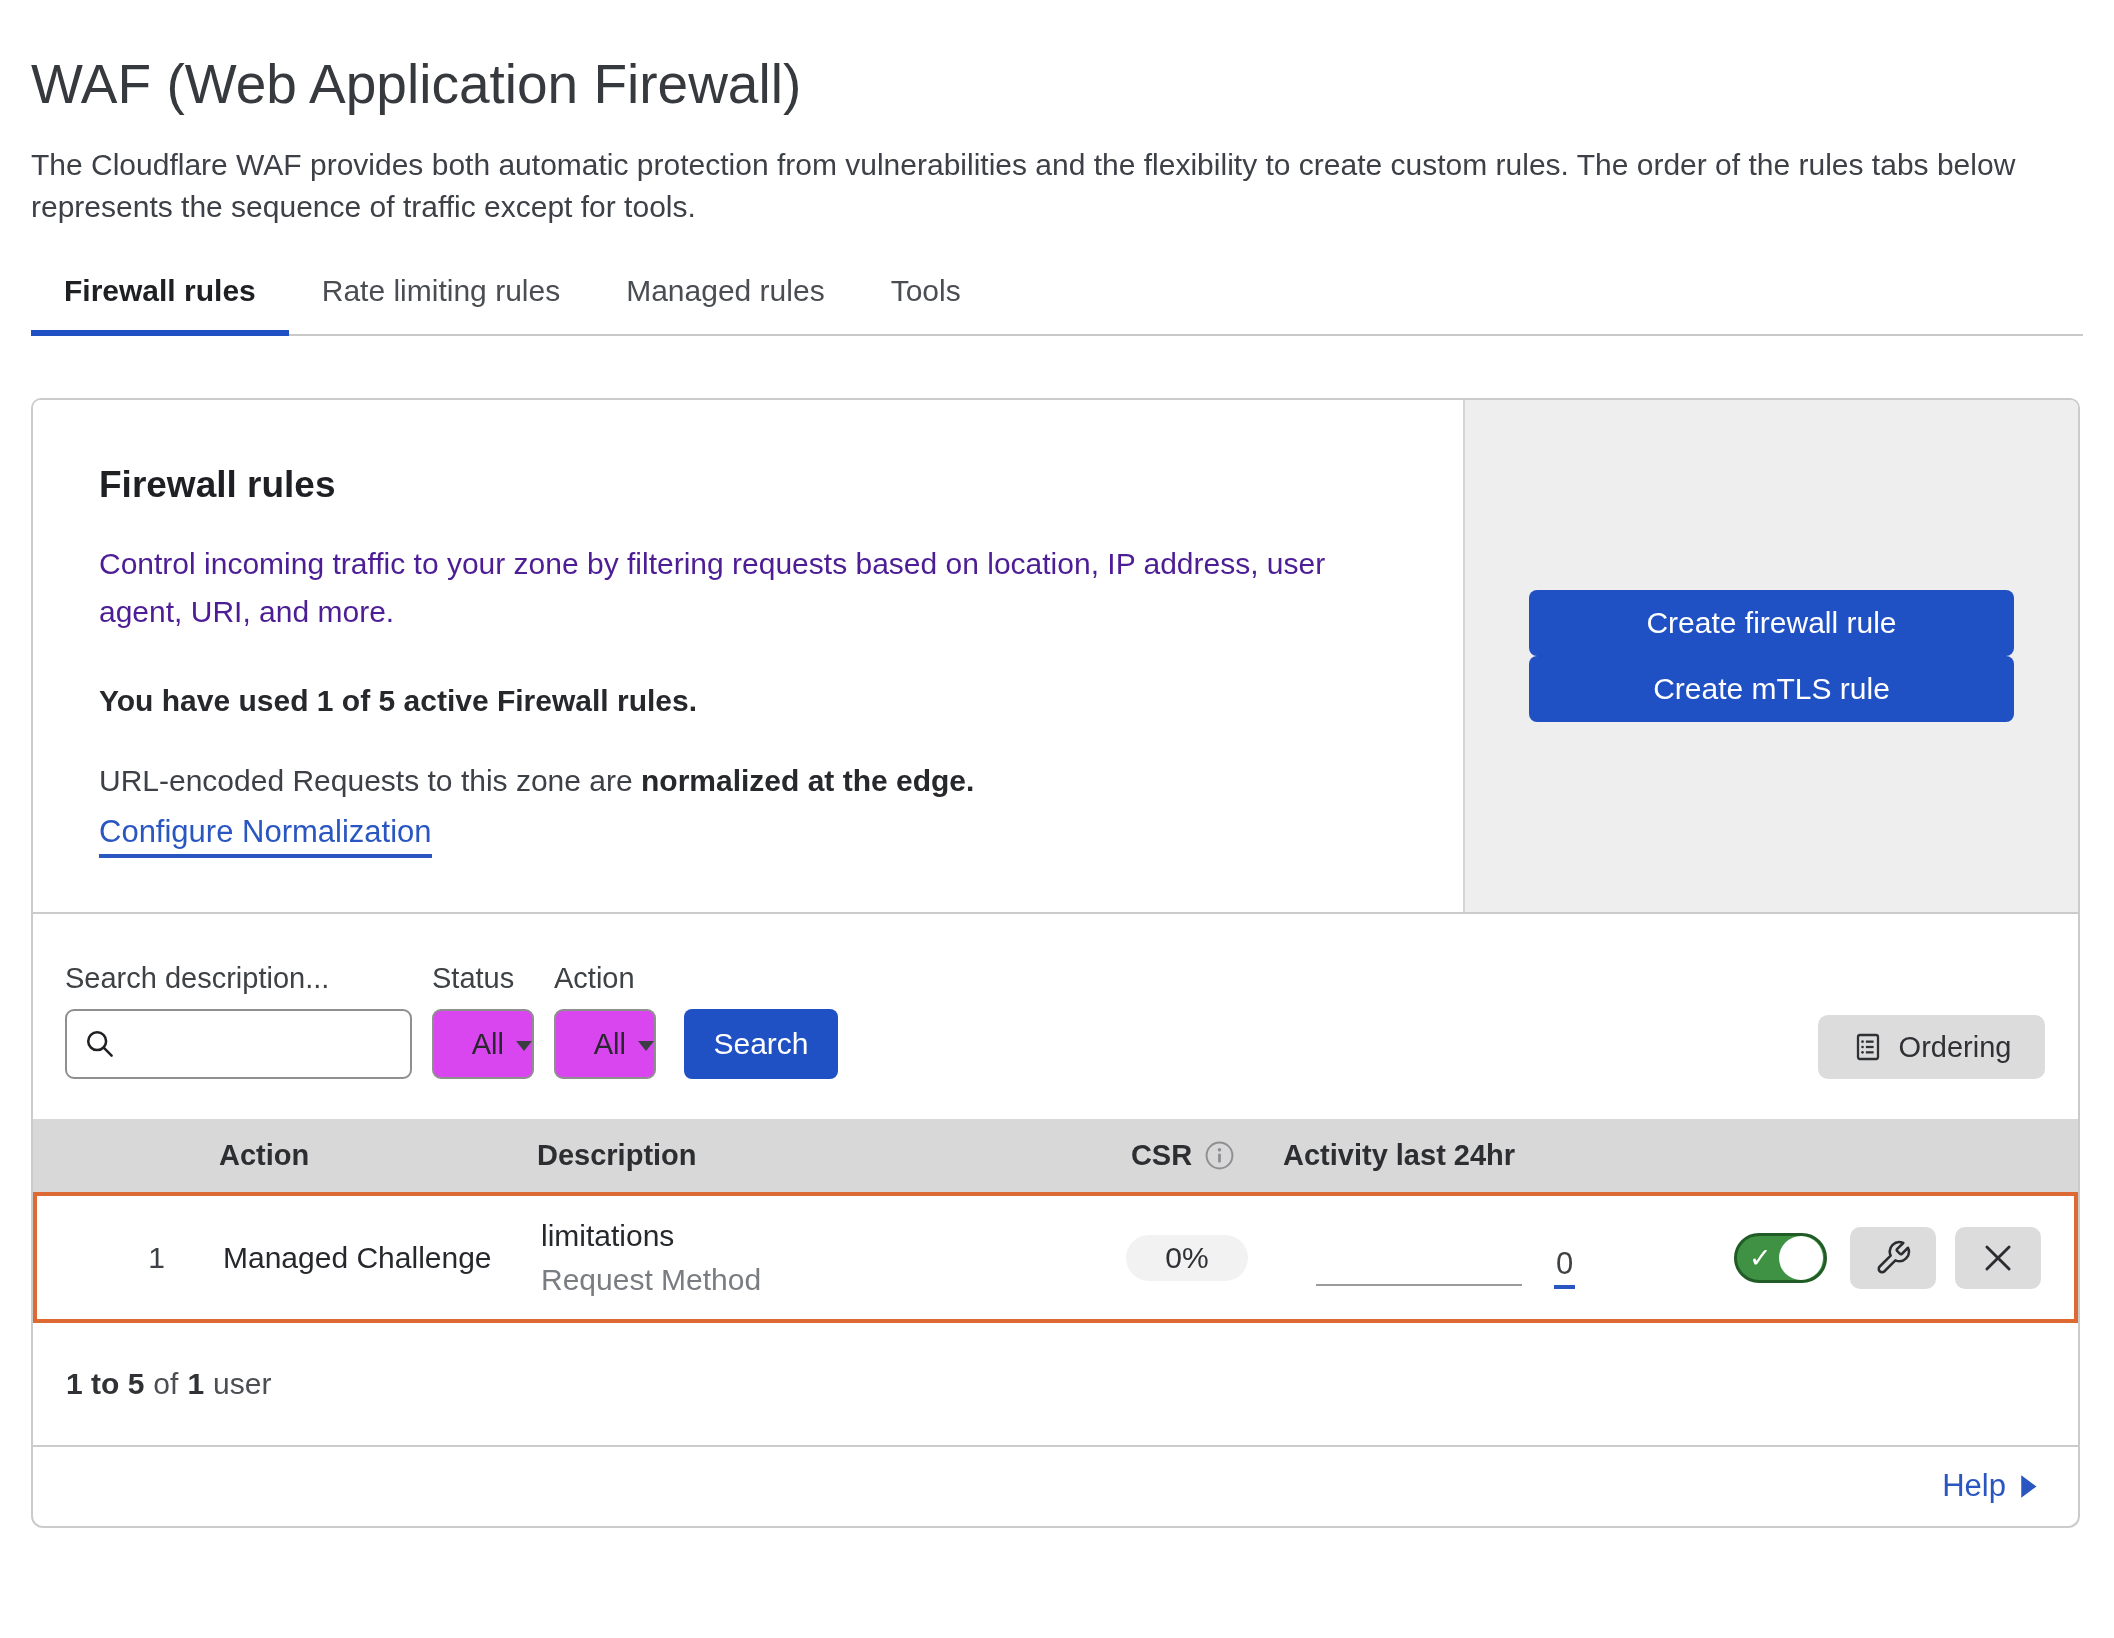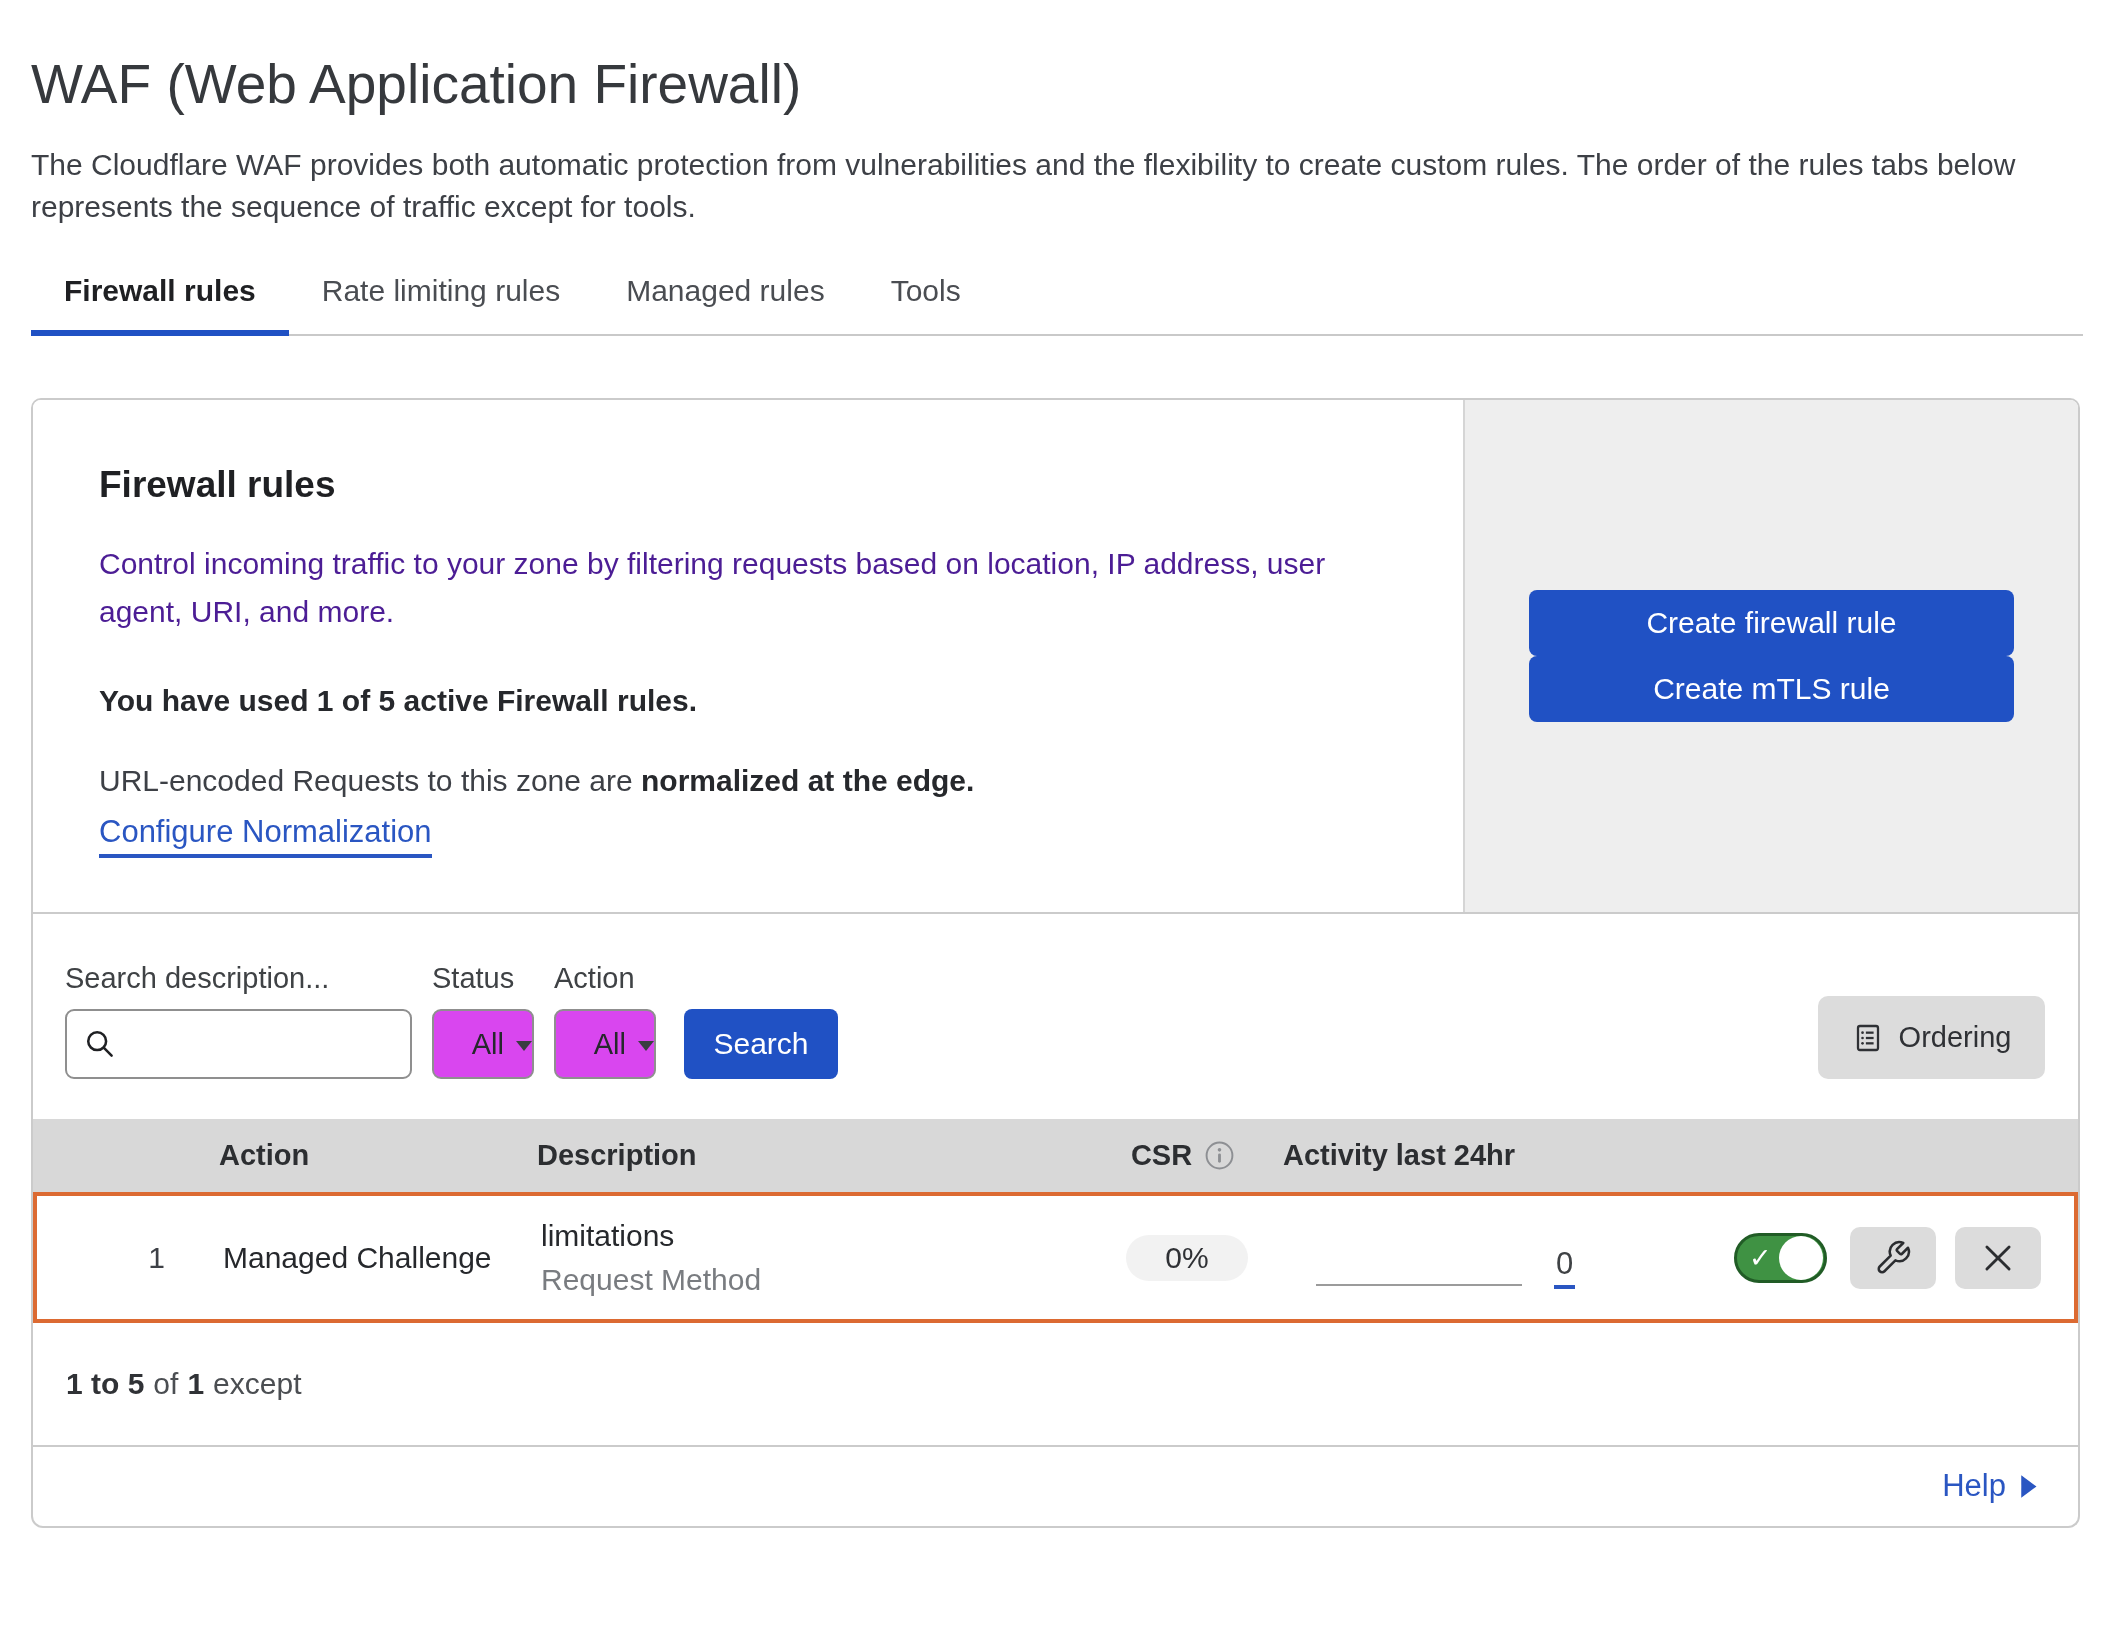--- a/index.html
+++ b/index.html
@@ -74,21 +74,21 @@
     margin-left: 12px; min-width: 0; background: transparent;
   }
   .select-box {
     width: 102px; height: 70px; border: 2px solid #8f8f8f; border-radius: 9px;
     display: flex; align-items: center; justify-content: flex-end; gap: 12px;
     font-size: 29px; color: #26282c; cursor: pointer; background: #d946ef;
   }
   .caret { width: 0; height: 0; border-left: 8px solid transparent; border-right: 8px solid transparent; border-top: 10px solid #3a3d42; margin-top: 4px; }
   .search-btn { width: 154px; height: 70px; margin-left: 8px; }
   .ordering-btn {
-    margin-left: auto; width: 227px; height: 83px; border: none; border-radius: 10px;
+    margin-left: auto; width: 227px; height: 64px; border: none; border-radius: 10px;
     background: #dcdcdc; color: #2f3135; font-size: 29px; font-family: inherit;
     display: flex; align-items: center; justify-content: center; gap: 15px; cursor: pointer;
   }
 
   
   .grid { display: grid; grid-template-columns: 186px 318px 546px 200px 300px 1fr; }
   .thead { background: #d8d8d8; height: 74px; align-items: center; font-size: 29px; font-weight: 700; color: #2c2e31; }
   .csr-h { display: flex; align-items: center; justify-content: center; gap: 12px; }
   .trow {
     height: 132px; border: 4px solid #dc6a32; background: #ffffff;
@@ -257,21 +257,21 @@
               </svg>
           </span>
         </button>
       </div>
     </div>
 
     <div class="tfoot">
       <b>1 to 5</b>
       <span>of</span>
       <b>1</b>
-      <span>except</span>
+      <span>user</span>
     </div>
 
     <div class="help-row">
       <a class="help-link">
         <span>Help</span>
         <span style="display:flex;">
           <svg width="19" height="25" viewBox="0 0 10 13">
               <path d="M1.2 0.6 L9.2 6.5 L1.2 12.4 Z" fill="#2a56c2"></path>
             </svg>
         </span>

